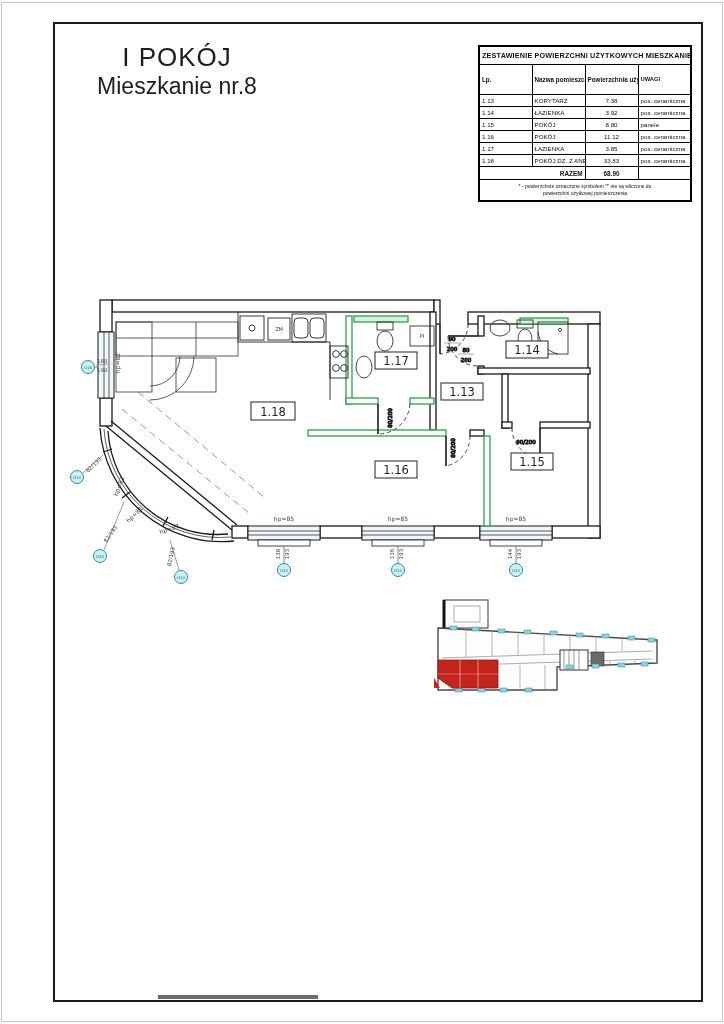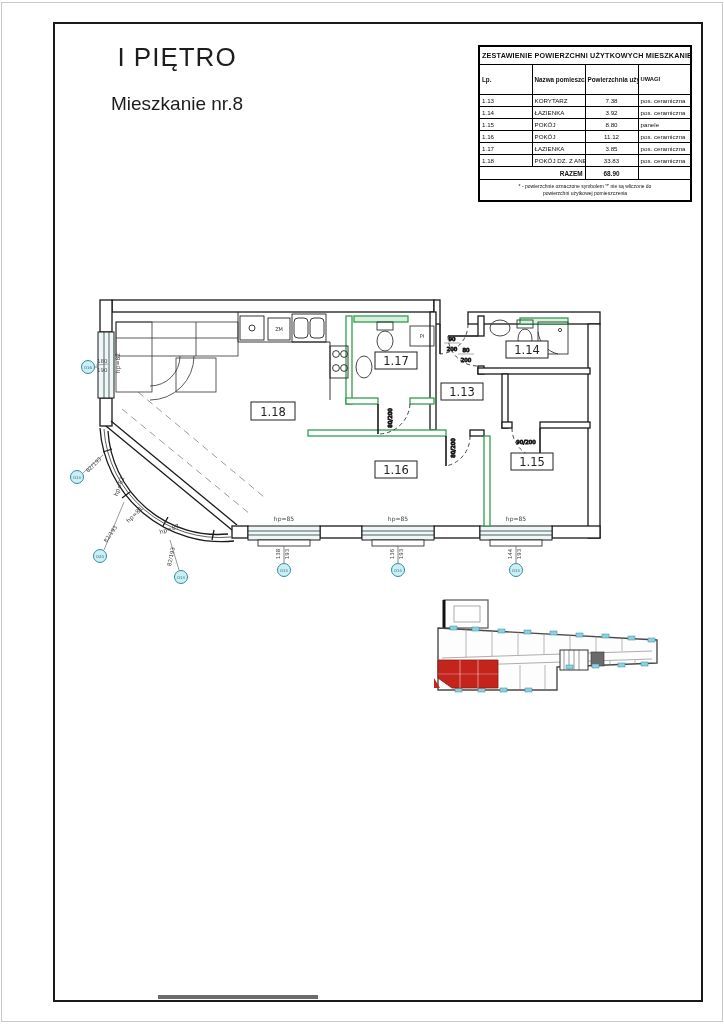--- a/index.html
+++ b/index.html
@@ -3,21 +3,21 @@
 <meta charset="utf-8">
 <style>
   html,body{margin:0;padding:0;background:#e9e9e9;}
   .sheet{position:relative;width:724px;height:1024px;background:#ffffff;overflow:hidden;
          font-family:"Liberation Sans",sans-serif;}
   .scan-edge{position:absolute;left:1px;top:2px;right:1px;bottom:2px;border:1px solid #c9c9c9;pointer-events:none;}
   .frame{position:absolute;left:53px;top:22px;width:646px;height:976px;border:2px solid #1a1a1a;}
   .smudge{position:absolute;left:158px;top:995px;width:160px;height:4px;background:#3a3a3a;opacity:.75;}
   .title-block{position:absolute;left:52px;top:42px;width:250px;text-align:center;color:#1d1d1d;}
   .title-block .l1{font-size:26px;letter-spacing:1px;}
-  .title-block .l2{font-size:19px;margin-top:20px;}
+  .title-block .l2{font-size:23px;margin-top:0;}
   table.area{position:absolute;left:478px;top:45px;width:214px;border-collapse:collapse;
              border:2px solid #000;background:#fff;table-layout:fixed;}
   table.area td,table.area th{border:1px solid #000;padding:0 2px;color:#111;overflow:hidden;white-space:nowrap;}
   .t-title{font-size:7.2px;font-weight:bold;text-align:center;height:17px;letter-spacing:.2px;}
   .t-head{font-size:6.3px;font-weight:bold;text-align:center;height:30px;white-space:normal;line-height:1.25;}
   .t-row td{font-size:6.2px;height:11px;}
   .c-lp{width:22px;text-align:left;}
   .c-name{width:92px;text-align:left;}
   .c-area{width:52px;text-align:center;}
   .c-rem{width:48px;text-align:left;font-size:5.8px;}
@@ -32,21 +32,21 @@
 </style>
 </head>
 <body>
 
 <div class="sheet">
   <div class="scan-edge"></div>
   <div class="frame"></div>
   <div class="smudge"></div>
 
   <div class="title-block">
-    <div class="l1">I PIĘTRO</div>
+    <div class="l1">I POKÓJ</div>
     <div class="l2">Mieszkanie nr.8</div>
   </div>
 
   <table class="area">
     <tbody>
         <tr>
           <td class="t-title" colspan="4">ZESTAWIENIE POWIERZCHNI UŻYTKOWYCH MIESZKANIE NR.8</td>
         </tr>
     <tr class="t-head">
       <td class="c-lp">Lp.</td>

